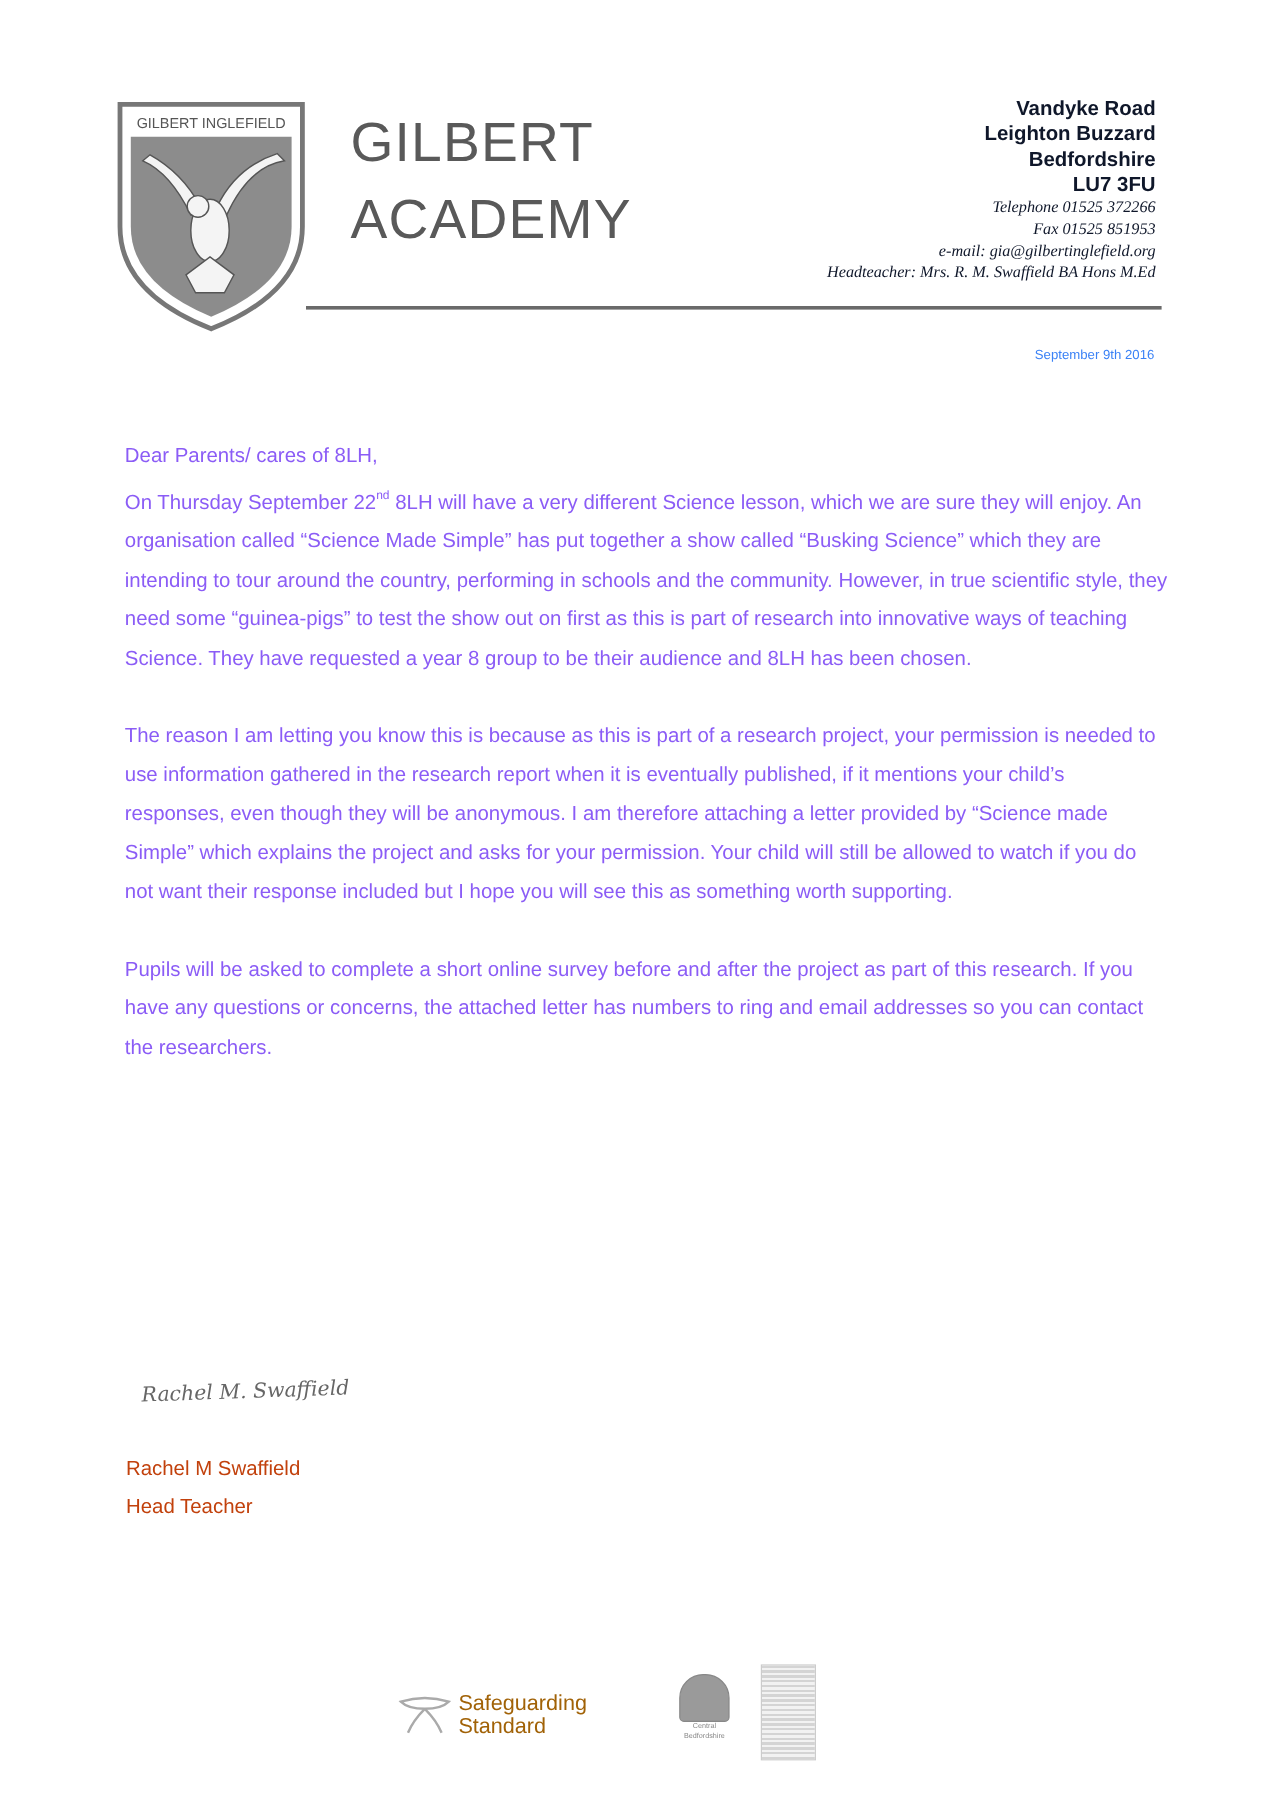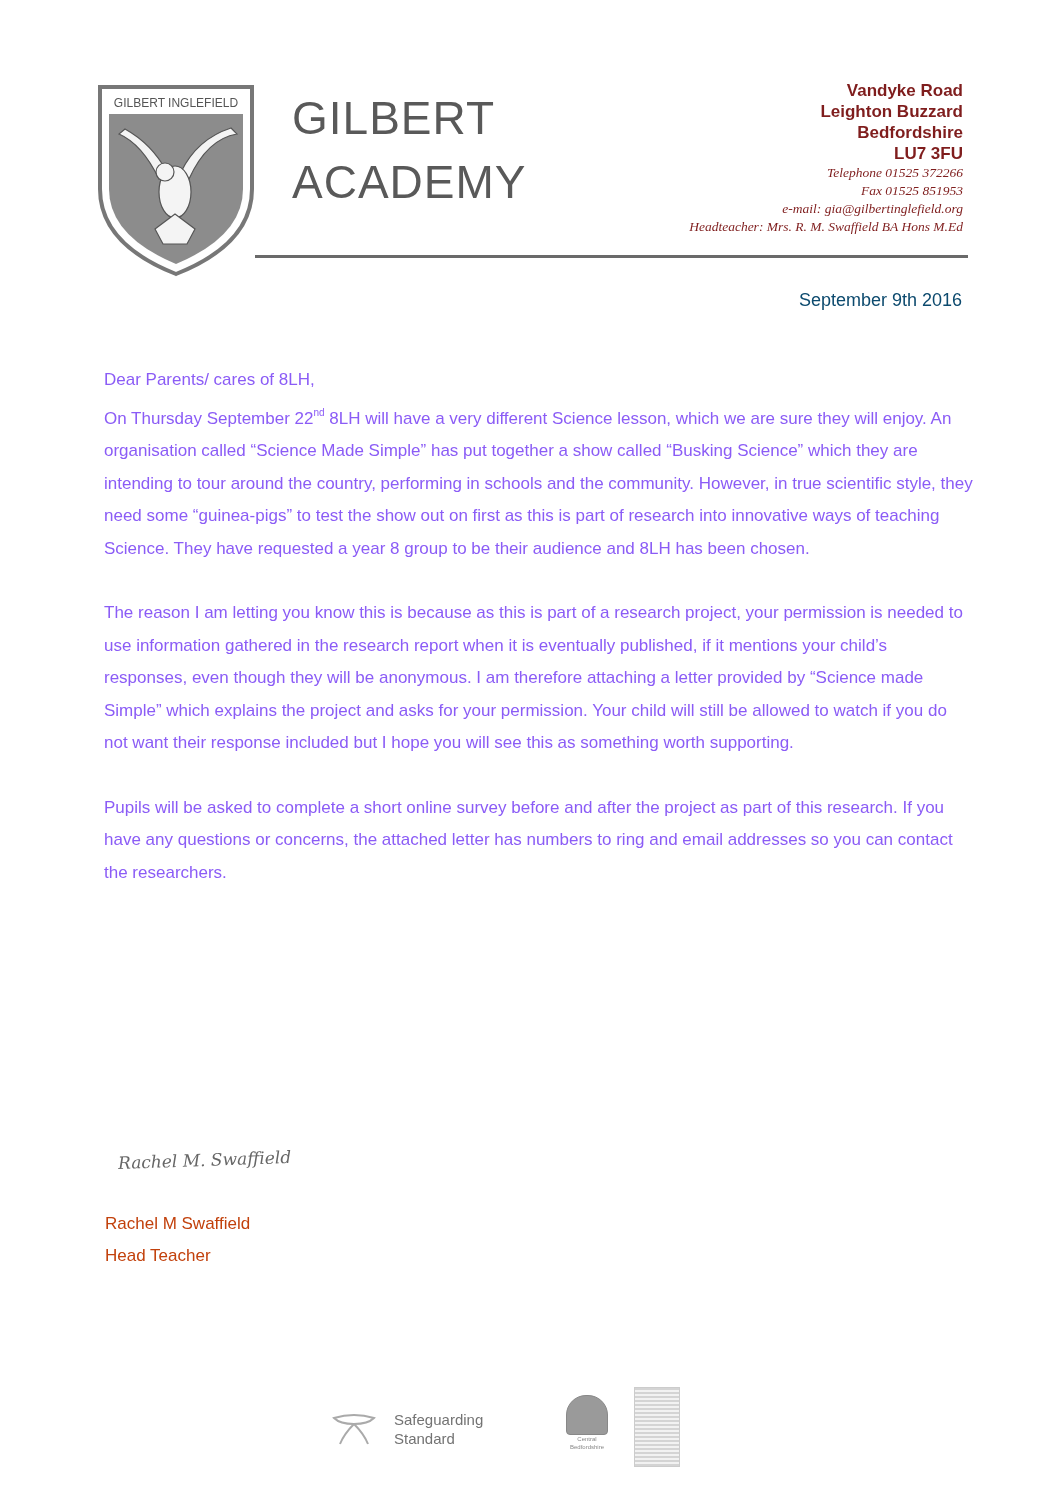--- a/index.html
+++ b/index.html
@@ -11,30 +11,30 @@
       position: absolute; left: 97px; top: 84px; width: 158px; height: 193px;
     }
     .school-name {
       position: absolute; left: 280px; top: 80px;
       font-family: "Liberation Sans", sans-serif;
       font-size: 46px; line-height: 52px; color: #595959; letter-spacing: 1px;
     }
     .school-name div { margin: 12px; }
     .address {
       position: absolute; right: 95px; top: 80px; text-align: right;
-      color: #7f1d1d;
+      color: #0f172a;
     }
     .address .bold-line { font-weight: bold; font-size: 17px; line-height: 21px; }
     .address .ital-line { font-style: italic; font-size: 13.5px; line-height: 18px; font-family: Liberation Serif, serif; }
     .rule {
       position: absolute; left: 255px; top: 255px; width: 713px; height: 3px;
       background: #6a6a6a;
     }
     .date {
-      position: absolute; right: 96px; top: 290px; font-size: 18px; color: #0c4a6e;
+      position: absolute; right: 96px; top: 290px; font-size: 11px; color: #3b82f6;
     }
     .body-text {
       position: absolute; left: 104px; top: 364px; width: 870px;
       font-size: 17px; color: #8b5cf6; line-height: 32.5px;
     }
     .body-text p { margin: 0; }
     .salutation { margin-bottom: 6px !important; }
     .para { margin-bottom: 32px !important; }
     sup { font-size: 10px; vertical-align: 8px; line-height: 0; }
     .signature {
@@ -43,21 +43,21 @@
       font-size: 17px; color: #666; transform: rotate(-2deg);
     }
     .signoff {
       position: absolute; left: 105px; top: 1208px; font-size: 17px; color: #c2410c; line-height: 32px;
     }
     .footer-logos { position: absolute; left: 330px; top: 1395px; }
     .safeguarding {
       position: absolute; left: 0; top: 15px; width: 170px; height: 45px;
     }
     .safeguarding .txt {
-      position: absolute; left: 64px; top: 0; font-size: 15px; color: #737373; line-height: 19px;
+      position: absolute; left: 52px; top: 0; font-size: 18px; color: #a16207; line-height: 19px;
     }
     .council-logo {
       position: absolute; left: 232px; top: 0; width: 50px; height: 70px; text-align: center;
     }
     .council-logo .badge {
       width: 40px; height: 38px; margin: 0 auto; border-radius: 20px 20px 4px 4px;
       background: #9a9a9a; border: 1px solid #888;
     }
     .council-logo .cap { font-size: 6px; color: #888; line-height: 8px; }
     .cert-logo {

